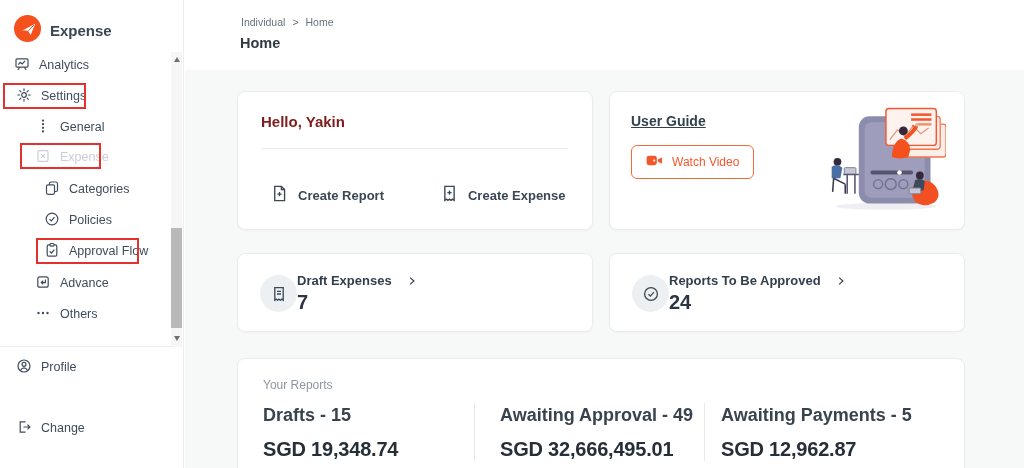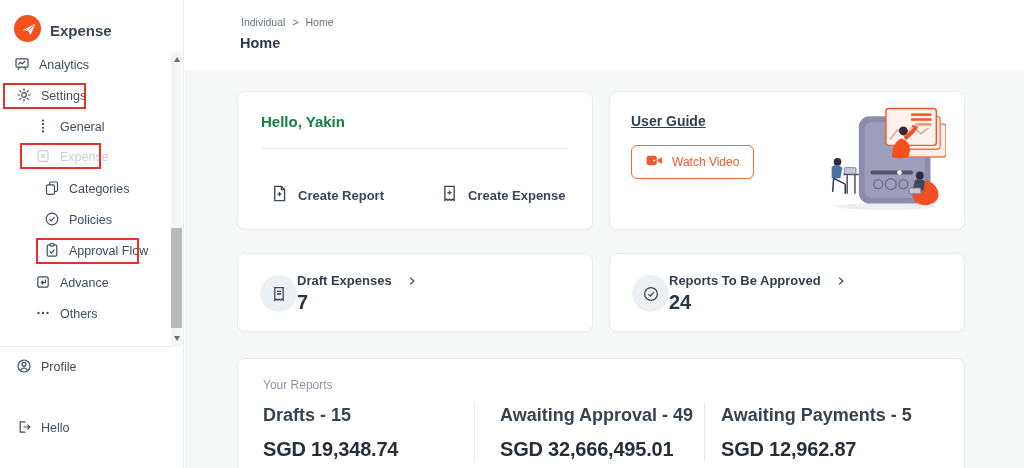--- a/index.html
+++ b/index.html
@@ -41,21 +41,21 @@
   .page-title { position:absolute; left:55px; top:35px; font-size:14.5px; font-weight:700; color:#2F3A46; }
 
   .card { position:absolute; background:#fff; border:1px solid #ececec; border-radius:8px;
     box-shadow:0 1px 2px rgba(20,30,40,.03); }
   .card-hello   { left:52px;  top:91px;  width:356px; height:139px; }
   .card-guide   { left:424px; top:91px;  width:356px; height:139px; }
   .card-drafts  { left:52px;  top:253px; width:356px; height:79px; }
   .card-reports { left:424px; top:253px; width:356px; height:79px; }
   .card-your    { left:52px;  top:358px; width:728px; height:140px; }
 
-  .hello-title { position:absolute; left:23px; top:21px; font-size:15px; font-weight:700; color:#15803d; }
+  .hello-title { position:absolute; left:23px; top:21px; font-size:15px; font-weight:700; color:#7f1d1d; }
   .hello-divider { position:absolute; left:23px; right:24px; top:56px; height:1px; background:#ececec; }
   .hello-actions { position:absolute; left:32px; top:92px; display:flex; gap:56px; }
   .action-btn { display:flex; align-items:center; gap:9px; font-size:13px; font-weight:700;
     color:#3A4754; cursor:pointer; }
 
   .guide-title { position:absolute; left:21px; top:21px; font-size:14px; font-weight:700; color:#33404E;text-decoration:underline; }
   .watch-btn { position:absolute; left:21px; top:53px; display:flex; align-items:center; gap:9px;
     padding:8px 14px; border:1px solid #F46A3D; border-radius:6px; color:#F4572E;
     font-size:12px; cursor:pointer; background:#fff; }
   .illus { position:absolute; right:18px; top:8px; }
@@ -180,21 +180,21 @@
         </svg></span>
     <span>Profile</span>
   </div>
 
 
   <div class="nav-item" style="left:16px; top:417px;">
     <span><svg width="16" height="16" viewBox="0 0 16 16" fill="none" stroke="#3F4C5C" stroke-width="1.2">
           <path d="M9.5 2.8H4.2v10.4h5.3"></path>
           <path d="M7.5 8h6.3M11.5 5.6L13.9 8l-2.4 2.4"></path>
         </svg></span>
-    <span>Hello</span>
+    <span>Change</span>
   </div>
 
   <div class="copyright">© ITILITE.</div>
 
   <div class="sb-track"></div>
   <div class="sb-arrow up"></div>
   <div class="sb-arrow down"></div>
   <div class="sb-thumb"></div>
 
   <div class="anno settings"></div>

